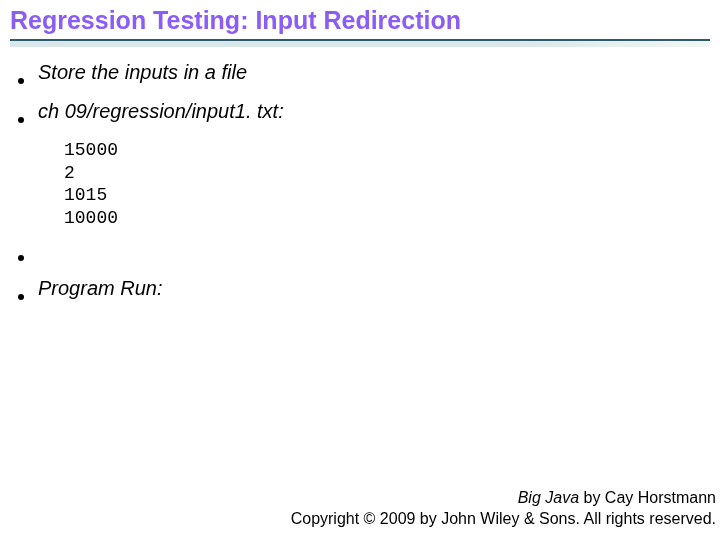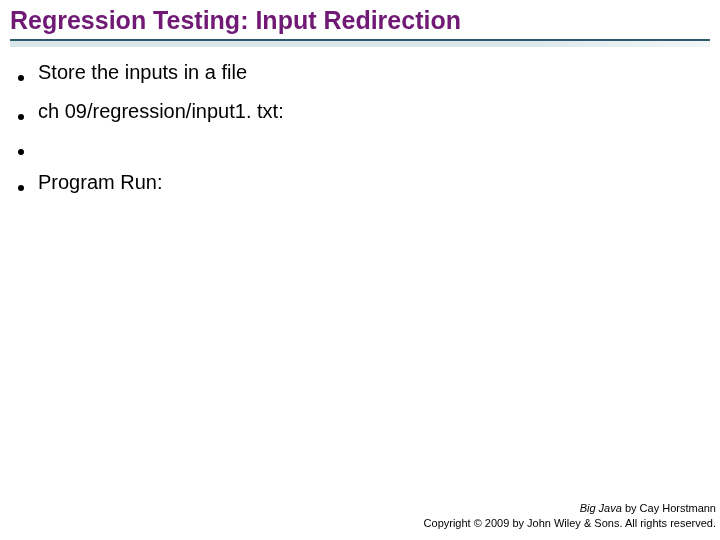--- a/index.html
+++ b/index.html
@@ -8,42 +8,43 @@
     height: 540px;
     background: #ffffff;
     font-family: Arial, Helvetica, sans-serif;
     position: relative;
     overflow: hidden;
   }
   .title {
     font-family: "Trebuchet MS", "Lucida Sans", Verdana, sans-serif;
     font-weight: bold;
     font-size: 25px;
-    color: #701a75;
+    color: #8b5cf6;
     padding: 6px 10px 4px 10px;
   }
   .title-underline {
     margin: 0 10px 0 10px;
     border-bottom: 2px solid #2d5b6b;
     height: 0;
   }
   .title-stripe {
     margin: 0 10px 14px 10px;
     height: 6px;
     background: linear-gradient(to right, #d9e6ea 0%, #d9e6ea 70%, #f2f6f7 100%);
   }
   .content {
     padding: 0 18px 0 18px;
     font-size: 20px;
     color: #000;
   }
   .bullet {
     display: flex;
-    align-items: center;
+    align-items: flex-end;
     margin-bottom: 16px;
+    font-style: italic;
   }
   .bullet .dot {
     width: 6px;
     height: 6px;
     background: #000;
     border-radius: 50%;
     margin-top: 10px;
     margin-right: 14px;
     flex-shrink: 0;
   }
@@ -53,21 +54,21 @@
     white-space: pre;
     margin-left: 46px;
     margin-bottom: 16px;
     line-height: 1.25;
   }
   .footer {
     position: absolute;
     bottom: 10px;
     right: 4px;
     text-align: right;
-    font-size: 11px;
+    font-size: 16px;
     color: #000;
     line-height: 1.3;
   }
   .footer .book { font-style: italic; }
 </style>
 </head>
 <body>
 
 <div class="title">Regression Testing: Input Redirection</div>
 <div class="title-underline"></div>
@@ -78,20 +79,24 @@
   <div class="bullet">
     <span class="dot"></span>
     <span>Store the inputs in a file</span>
   </div>
 
   <div class="bullet">
     <span class="dot"></span>
     <span>ch 09/regression/input1. txt:</span>
   </div>
 
+  <div class="code">15000
+2
+1015
+10000</div>
 
   <div class="bullet">
     <span class="dot"></span>
   </div>
 
 
   <div class="bullet">
     <span class="dot"></span>
     <span>Program Run:</span>
   </div>

